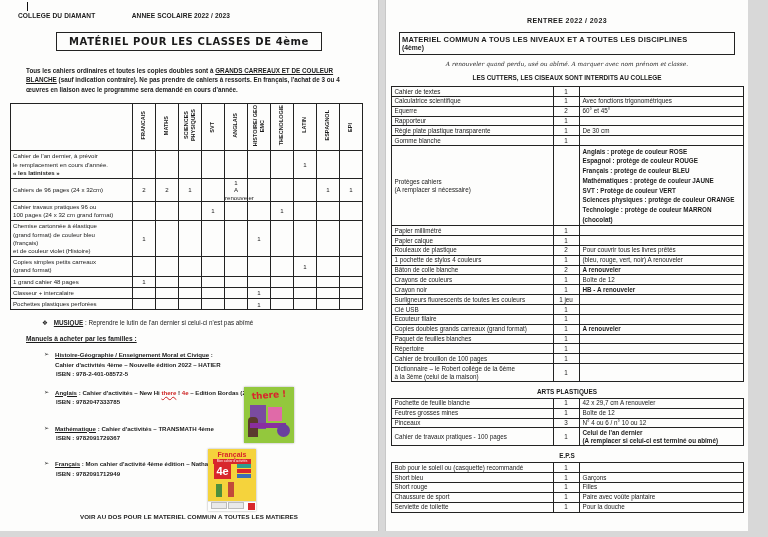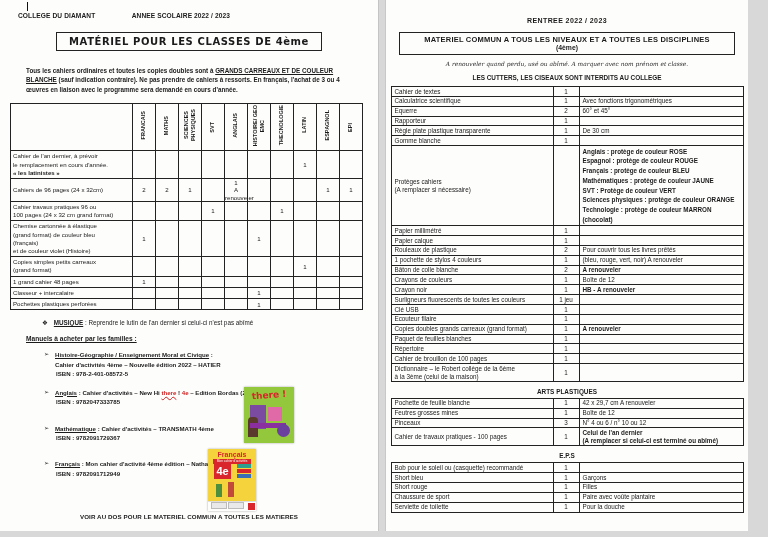--- a/index.html
+++ b/index.html
@@ -69,21 +69,21 @@
   .cover-fr .s3{position:absolute;right:5px;top:25px;width:14px;height:4px;background:#3a6fb5;}
   .cover-fr .f1{position:absolute;left:8px;bottom:14px;width:6px;height:13px;background:#4d8f3c;}
   .cover-fr .f2{position:absolute;left:20px;bottom:14px;width:6px;height:15px;background:#c24a3a;}
   .cover-fr .foot{position:absolute;left:0;bottom:0;width:100%;height:9px;background:#fdfdfc;border-top:1px solid #ddd;}
   .cover-fr .fr1{position:absolute;left:3px;bottom:2px;width:14px;height:5px;background:#e9e9e9;border:0.5px solid #bbb;}
   .cover-fr .fr2{position:absolute;left:20px;bottom:2px;width:14px;height:5px;background:#e9e9e9;border:0.5px solid #bbb;}
   .cover-fr .fr3{position:absolute;right:1px;bottom:1px;width:7px;height:7px;background:#d8262c;}
 
   
   .rp-header{margin-top:17px;text-align:center;font-size:7px;font-weight:bold;letter-spacing:.4px;}
-  .rp-titlebox{width:330px;margin:8px auto 0;border:1.3px solid #222;text-align:center;padding:2px 2px 3px;}
+  .rp-titlebox{width:330px;margin:8px auto 0;border:1.3px solid #222;padding:2px 2px 3px;}
   .rp-title1{font-size:7.5px;font-weight:bold;letter-spacing:.2px;}
   .rp-title2{font-size:6.8px;font-weight:bold;}
   .rp-sub{margin-top:6px;text-align:center;font-family:"DejaVu Serif",serif;
     font-style:italic;font-size:5.9px;color:#2a2a2a;}
   .rp-notice{margin-top:7px;text-align:center;font-size:6.4px;font-weight:bold;}
   table.rtable{border-collapse:collapse;table-layout:fixed;width:352px;margin:0 auto;}
   table.rtable.first{margin-top:5px;}
   table.rtable td{border:1px solid #222;font-size:6.3px;line-height:1.25;padding:0.5px 3px;vertical-align:middle;}
   table.rtable td.it{white-space:pre-line;}
   table.rtable td.q{text-align:center;}

